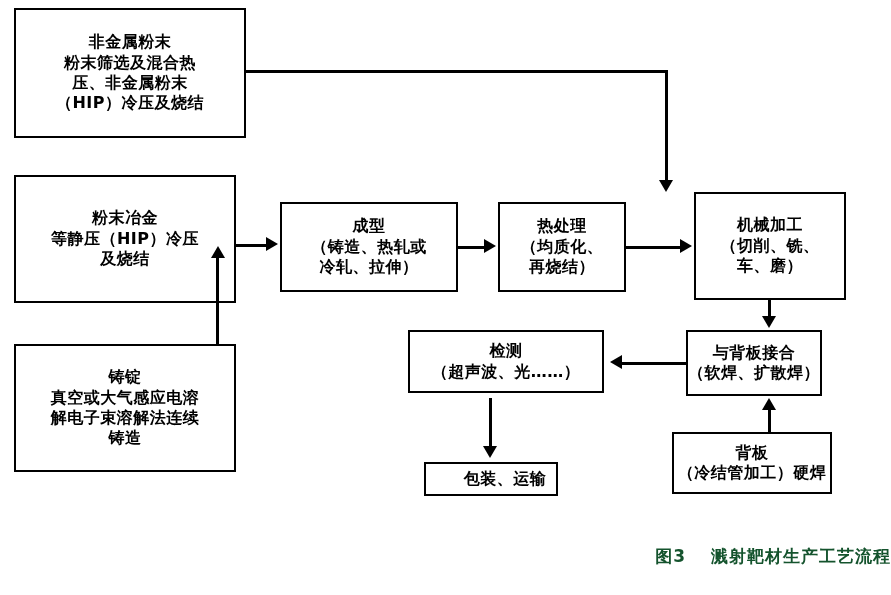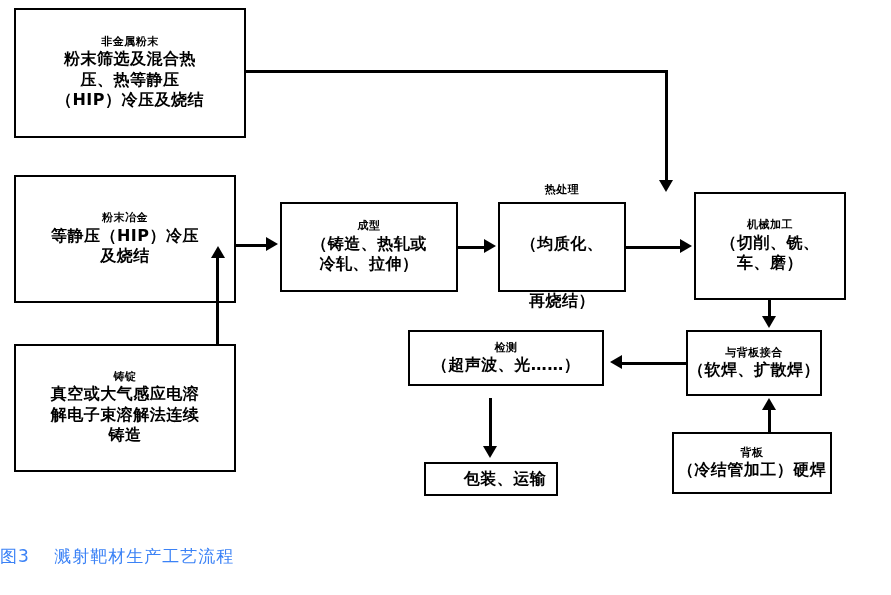--- a/index.html
+++ b/index.html
@@ -28,21 +28,21 @@
     color: #000000;
     line-height: 1.28;
     letter-spacing: 0.5px;
     font-weight: 600;
   }
   .box .line {
     display: block;
     white-space: nowrap;
   }
   .s16 { font-size: 16px; }
-  .s17 { font-size: 11px; }
+  .s17 { font-size: 16px; }
 
   
   .hline, .vline {
     position: absolute;
     background: #000000;
   }
   .hline { height: 3px; }
   .vline { width: 3px; }
 
   .arrow {
@@ -69,37 +69,37 @@
     border-left: 7px solid transparent;
     border-right: 7px solid transparent;
     border-bottom: 12px solid #000000;
   }
 
   #caption {
     position: absolute;
     left: 0;
     right: 0;
     top: 545px;
-    text-align: left;
+    text-align: right;
     font-size: 17px;
-    font-weight: 400;
+    font-weight: 700;
     letter-spacing: 1px;
-    color: #3b82f6;
+    color: #14532d;
   }
   #caption .cap-num { margin-right: 18px; }
 </style>
 </head>
 <body>
 
 <div id="page">
 
   <div class="box s16" style="left:14px; top:8px; width:232px; height:130px;">
     <span class="line s17">非金属粉末</span>
     <span class="line">粉末筛选及混合热</span>
-    <span class="line">压、热等静压</span>
+    <span class="line">压、非金属粉末</span>
     <span class="line">（HIP）冷压及烧结</span>
   </div>
 
   <div class="box s16" style="left:14px; top:175px; width:222px; height:128px;">
     <span class="line s17">粉末冶金</span>
     <span class="line">等静压（HIP）冷压</span>
     <span class="line">及烧结</span>
   </div>
 
   <div class="box s16" style="left:14px; top:344px; width:222px; height:128px;">
@@ -108,21 +108,21 @@
     <span class="line">解电子束溶解法连续</span>
     <span class="line">铸造</span>
   </div>
 
   <div class="box s16" style="left:280px; top:202px; width:178px; height:90px;">
     <span class="line s17">成型</span>
     <span class="line">（铸造、热轧或</span>
     <span class="line">冷轧、拉伸）</span>
   </div>
 
-  <div class="box s16" style="left:498px; top:202px; width:128px; height:90px;gap:37px;">
+  <div class="box s16" style="left:498px; top:202px; width:128px; height:90px;">
     <span class="line s17">热处理</span>
     <span class="line">（均质化、</span>
     <span class="line">再烧结）</span>
   </div>
 
   <div class="box s16" style="left:694px; top:192px; width:152px; height:108px;text-align:center;">
     <span class="line s17">机械加工</span>
     <span class="line">（切削、铣、</span>
     <span class="line">车、磨）</span>
     <span class="line"></span>
@@ -131,21 +131,21 @@
   <div class="box s16" style="left:686px; top:330px; width:136px; height:66px;">
     <span class="line s17">与背板接合</span>
     <span class="line">（软焊、扩散焊）</span>
   </div>
 
   <div class="box s16" style="left:672px; top:432px; width:160px; height:62px;">
     <span class="line s17">背板</span>
     <span class="line">（冷结管加工）硬焊</span>
   </div>
 
-  <div class="box s16" style="left:408px; top:330px; width:196px; height:56px;">
+  <div class="box s16" style="left:408px; top:330px; width:196px; height:63px;">
     <span class="line s17">检测</span>
     <span class="line">（超声波、光……）</span>
   </div>
 
   <div class="box s16" style="left:424px; top:462px; width:134px; height:34px;padding-left:28px;">
     <span class="line">包装、运输</span>
   </div>
 
   <div class="hline" style="left:244px; top:70px; width:424px;"></div>
   <div class="vline" style="left:665px; top:70px; height:112px;"></div>

